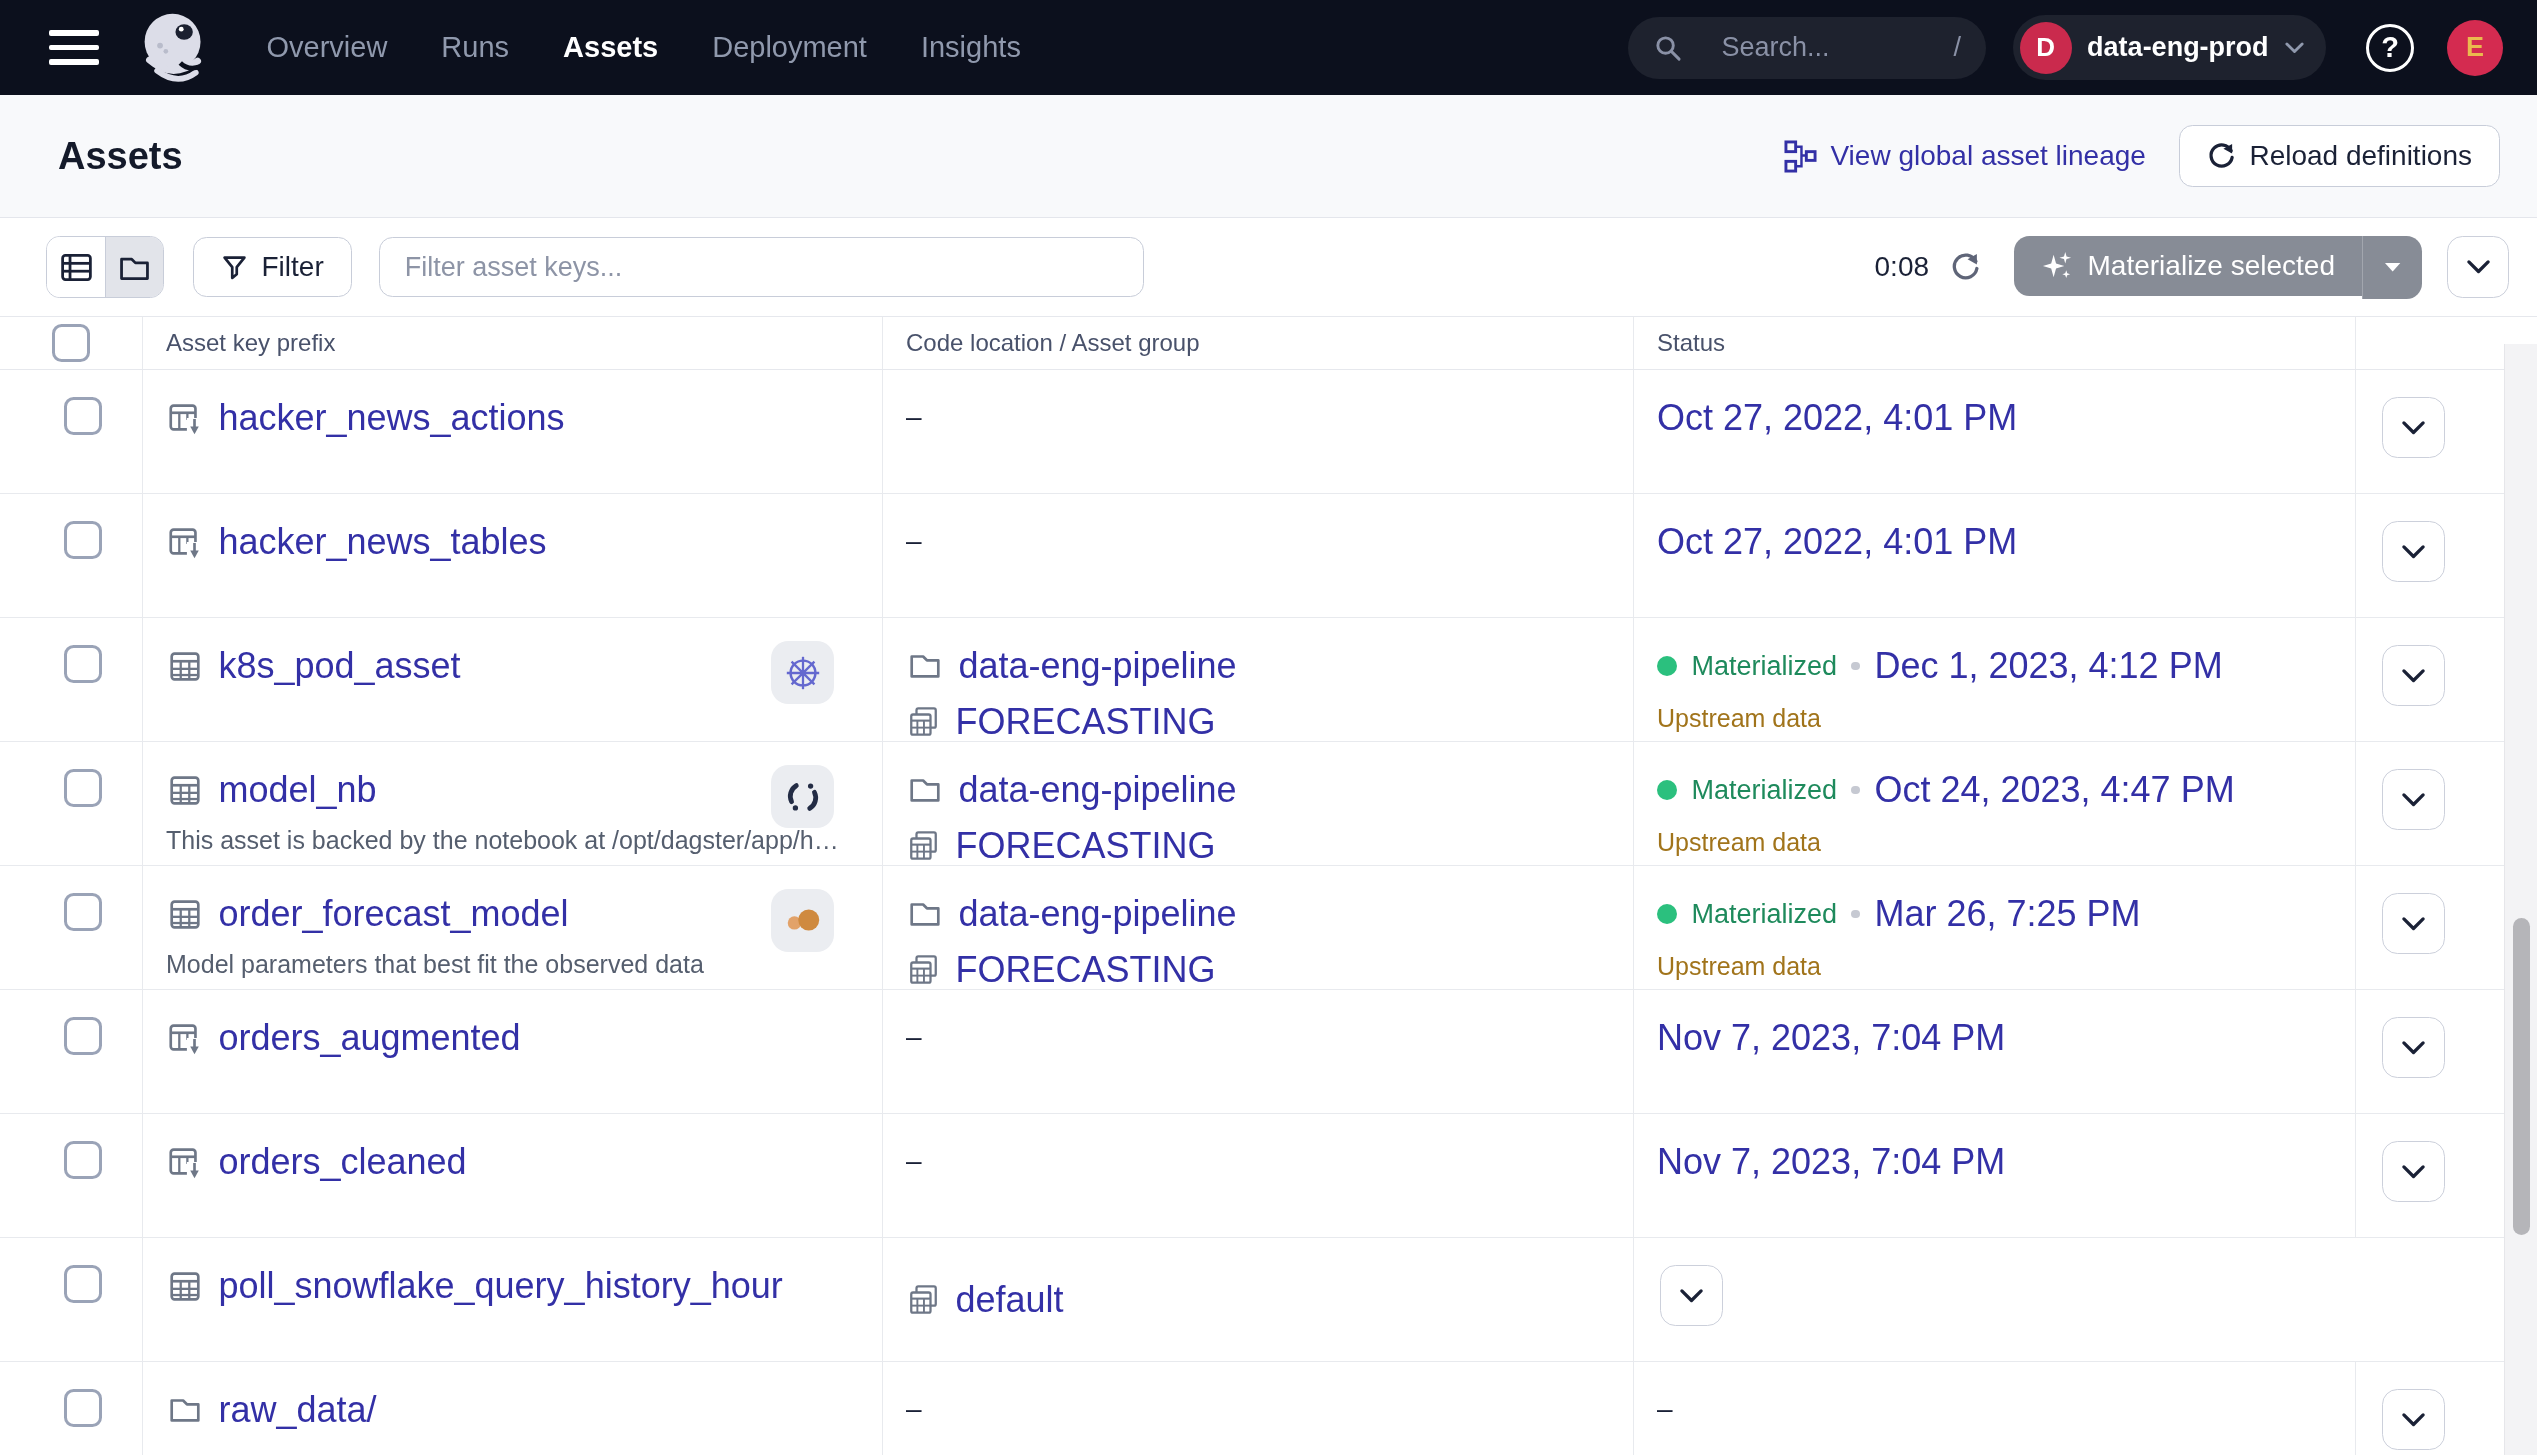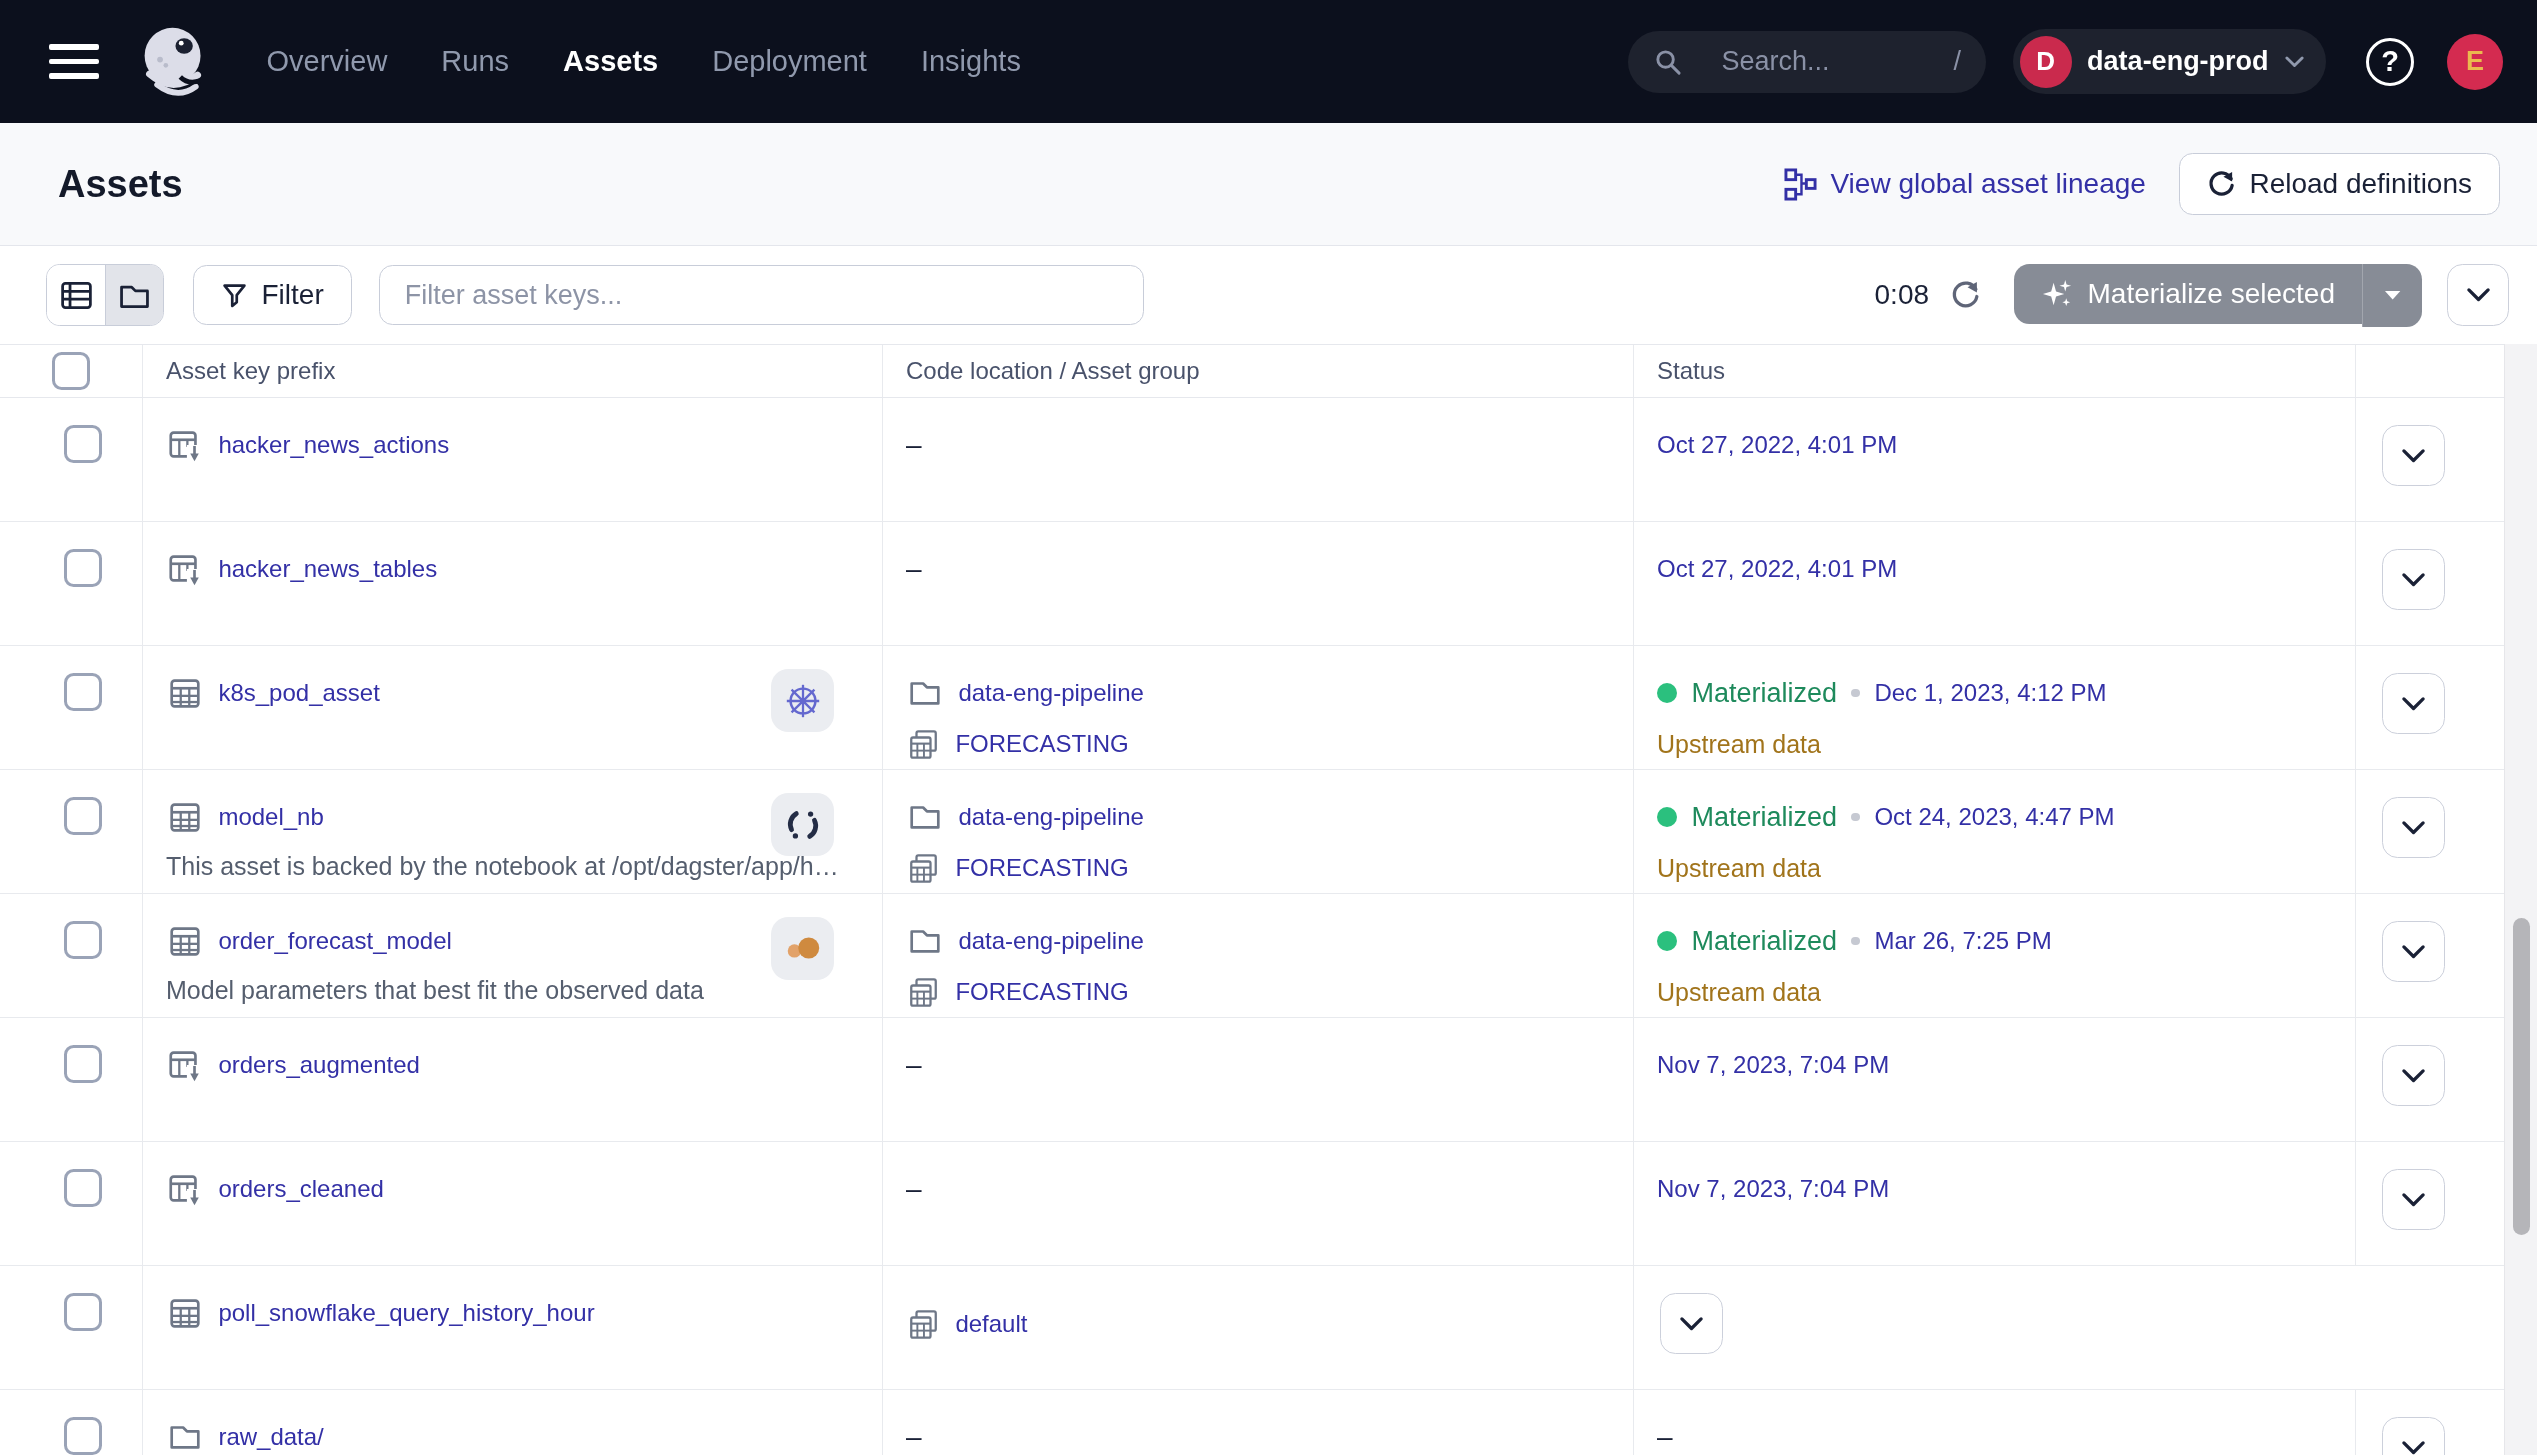--- a/index.html
+++ b/index.html
@@ -1,20 +1,20 @@
 <!DOCTYPE html>
 <html><head>
 <meta charset="utf-8">
 <style>
   * { margin:0; padding:0; box-sizing:border-box; }
   html,body { width:2538px; height:1455px; overflow:hidden;
     font-family:"Liberation Sans","DejaVu Sans",sans-serif; background:#fff; }
 
   
-  .topbar { height:123px; background:#0c101d; display:flex; align-items:center; padding:0 35px; }
+  .topbar { height:95px; background:#0c101d; display:flex; align-items:center; padding:0 35px; }
   .hamburger { width:50px; display:flex; flex-direction:column; gap:8.7px; cursor:pointer; margin-left:13.5px; }
   .hamburger span { display:block; height:5.8px; background:#fff; border-radius:1.9px; }
   .logo { margin-left:35px; width:81px; height:81px; flex:none; }
   .nav { display:flex; gap:54px; margin-left:52px; }
   .nav a { font-size:29px; color:#9099ad; text-decoration:none; }
   .nav a.active { color:#fff; font-weight:700; }
   .topbar .spacer { flex:1; }
   .searchpill { width:358px; height:62px; background:#1e222e; border-radius:31px;
     display:flex; align-items:center; padding:0 25px; gap:15.4px; }
   .searchpill input { flex:1; background:transparent; border:none; outline:none;
@@ -69,21 +69,21 @@
   .thead { height:54px; border-top:1px solid #e6e8ed; border-bottom:1px solid #e6e8ed; background:#fff; }
   .thead .cell { display:flex; align-items:center; font-size:24px; color:#49526b; padding-left:23px; }
   .cell.bl { border-left:1px solid #e8eaee; }
   .c1 { display:flex; justify-content:center; align-items:flex-start; padding-top:29px; }
   .thead .c1 { padding:0; align-items:center; justify-content:center; }
   .trow { height:124px; border-bottom:1px solid #e8eaee; }
   .trow .cell { padding:27px 0 0 23px; position:relative; }
   .line1 { display:flex; align-items:center; gap:14.4px; min-height:40px; }
   .line2 { display:flex; align-items:center; gap:14.4px; min-height:35px; margin-top:13.5px; }
   .checkbox { width:38px; height:38px; border:3.8px solid #9aa3b7; border-radius:9.6px; background:#fff; cursor:pointer; flex:none; }
-  .alink { font-size:24px; color:#3330a6; text-decoration:none; cursor:pointer; }
+  .alink { font-size:36px; color:#3330a6; text-decoration:none; cursor:pointer; }
   .desc { margin-top:15.4px; font-size:25px; color:#555e6e; max-width:673px; white-space:nowrap;
     overflow:hidden; text-overflow:ellipsis; }
   .badge { position:absolute; top:23px; right:48px; width:63px; height:63px; border-radius:17.3px;
     background:#ebedf1; display:flex; align-items:center; justify-content:center; }
   .dash { font-size:28px; color:#1a2136; }
   .gdot { width:20px; height:20px; border-radius:50%; background:#2bc07e; flex:none; }
   .statlabel { font-size:27px; color:#1e8a5c; }
   .sep { width:8.7px; height:8.7px; border-radius:50%; background:#c6c9d2; flex:none; }
   .upstream { font-size:25px; color:#a1741b; }
   .cnt { font-size:27px; color:#1a2136; }

